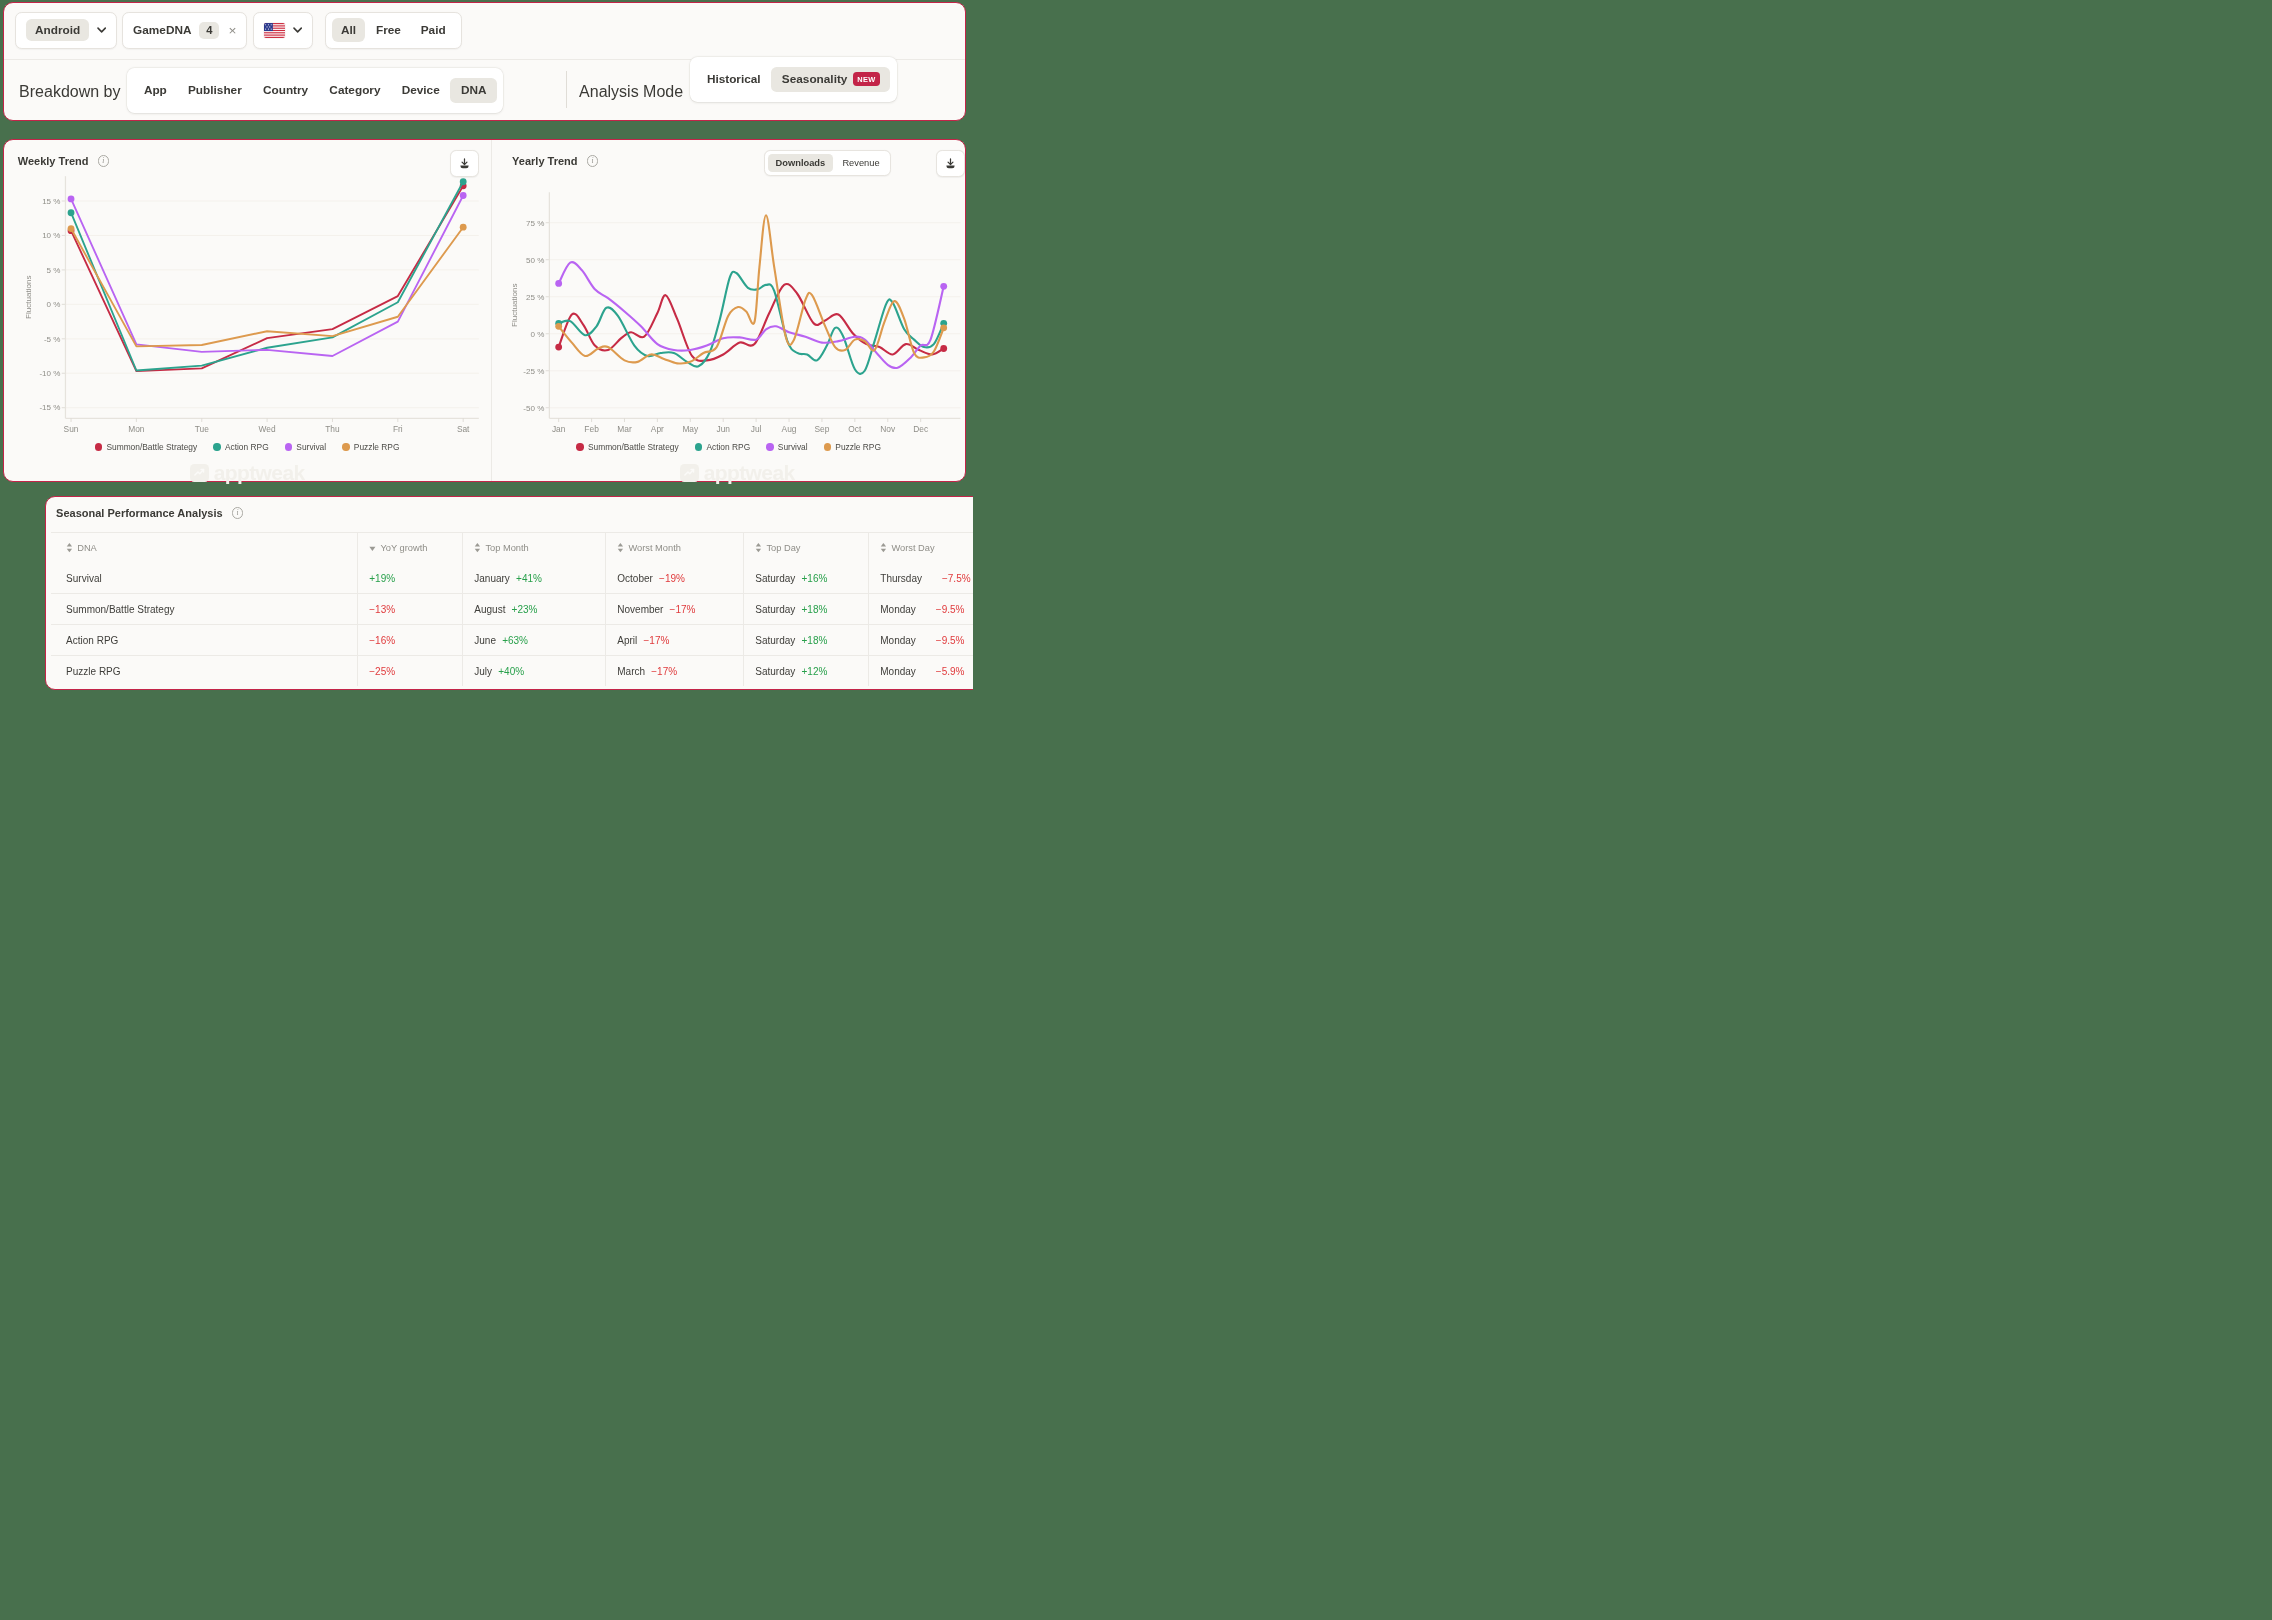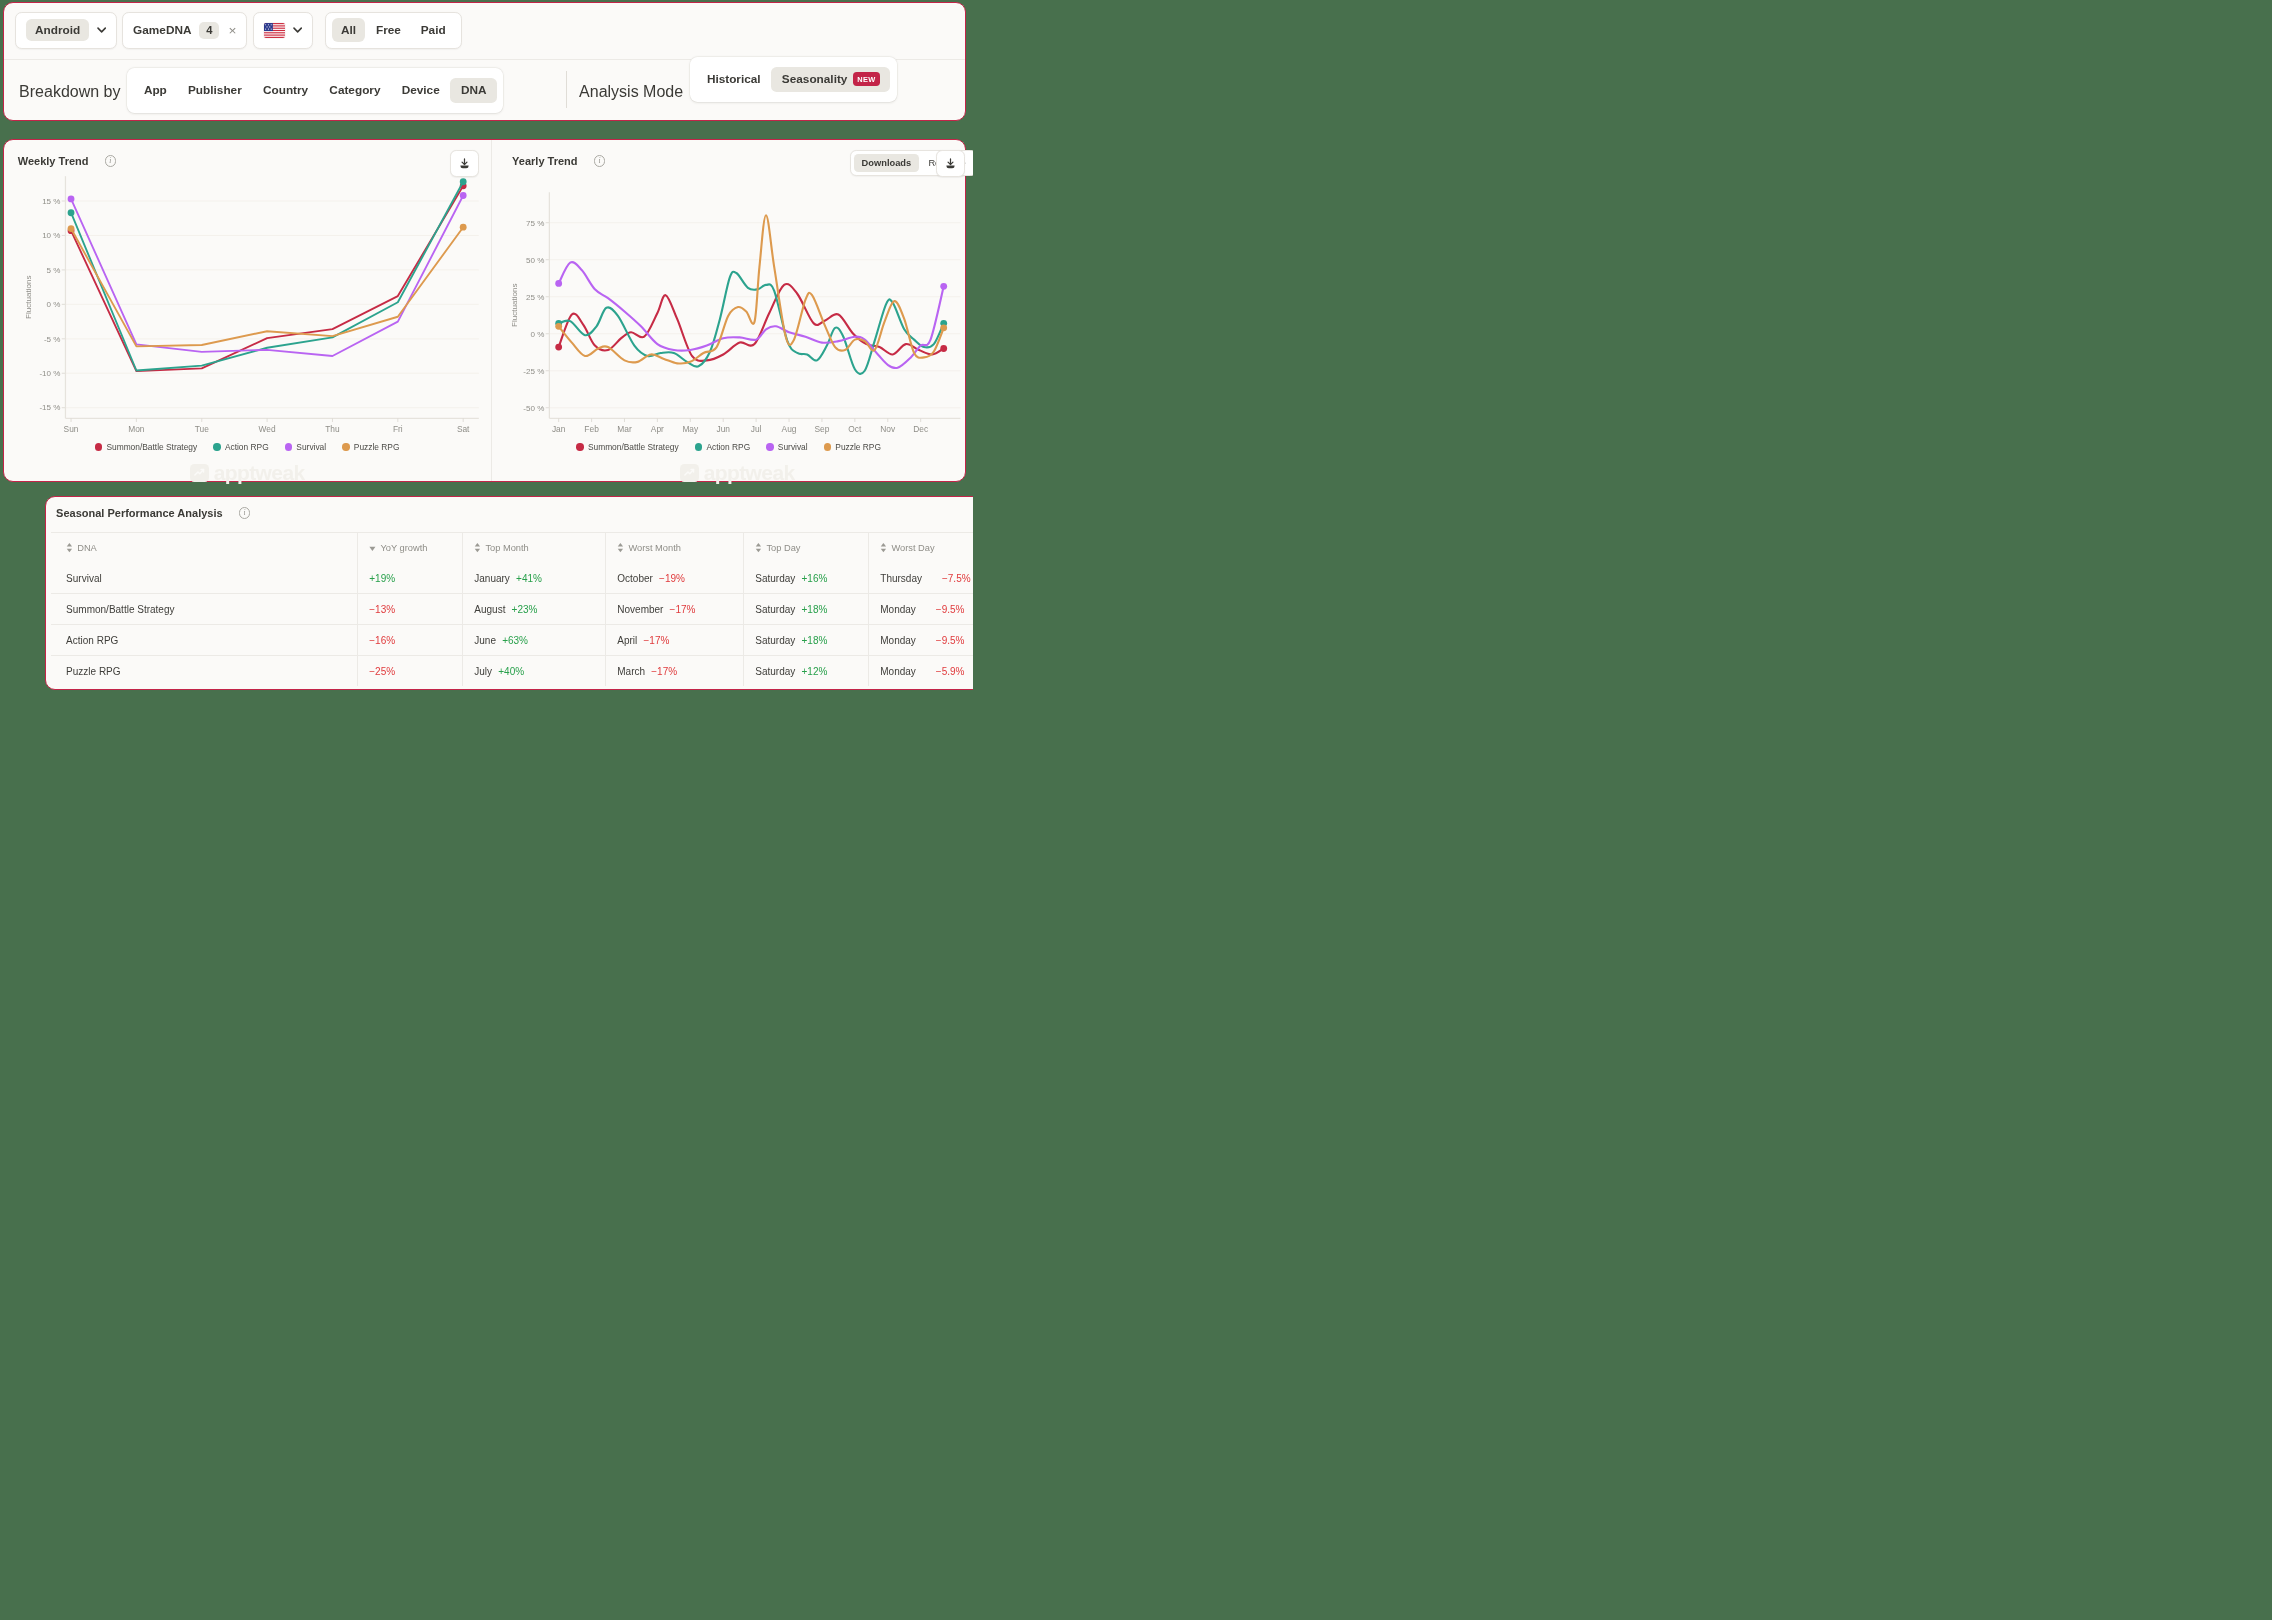--- a/index.html
+++ b/index.html
@@ -34,21 +34,21 @@
   .tabs-card{position:absolute;display:inline-flex;align-items:center;background:#fff;
              border-radius:7.4px;height:45px;padding:0 6.2px;box-shadow:0 0.6px 2.5px rgba(40,40,30,.10),0 0 0 0.6px #f0eeea;}
   .tab{font-size:11.8px;font-weight:bold;padding:5.6px 10.6px;border-radius:5.6px;white-space:nowrap;display:inline-flex;align-items:center;gap:5.6px;}
   .tab.active{background:var(--chip);}
   .new-badge{background:var(--card-border);color:#fff;font-size:7.4px;font-weight:bold;
              border-radius:3.7px;padding:2.5px 4.3px;letter-spacing:0.3px;}
   .vsep{position:absolute;width:1.2px;background:#e0ddd7;}
 
   
   .panel-divider{position:absolute;left:487px;top:0;bottom:0;width:0.9px;background:var(--divider);}
-  .chart-header{position:absolute;display:flex;align-items:center;gap:16px;}
+  .chart-header{position:absolute;display:flex;align-items:center;gap:9px;}
   .chart-title{font-size:11px;font-weight:bold;}
   .info-icon{width:11.8px;height:11.8px;border:1px solid #aaa9a3;border-radius:50%;color:#8f8e88;
              display:inline-flex;align-items:center;justify-content:center;
              font-family:"Liberation Serif",serif;font-style:italic;font-size:7.4px;box-sizing:border-box;}
   .dl-btn{position:absolute;width:28.5px;height:27px;background:#fff;border:0.9px solid #e7e4df;border-radius:6.2px;
           display:flex;align-items:center;justify-content:center;box-shadow:0 0.6px 1.2px rgba(0,0,0,.05);cursor:pointer;}
   .toggle{position:absolute;display:inline-flex;align-items:center;background:#fff;border:0.9px solid #e7e4df;
           border-radius:6.2px;padding:2.5px;gap:1.2px;box-shadow:0 0.6px 1.2px rgba(0,0,0,.04);}
   .toggle-opt{font-size:9.3px;padding:4.3px 8px;border-radius:4.3px;color:var(--text-dark);}
   .toggle-opt.active{background:var(--chip);font-weight:bold;}
@@ -292,21 +292,21 @@
         <path d="M4.5 15.5h15v.9a4.3 4.3 0 0 1-4.3 4.3H8.8a4.3 4.3 0 0 1-4.3-4.3z" fill="#3b3a36"></path>
       </svg>
     </button>
 
     <div class="chart-header" style="left:508px;top:15px;">
       <span class="chart-title">Yearly Trend</span>
       <span class="info-icon">
           <span>i</span>
         </span>
     </div>
-    <div class="toggle" style="left:846px;top:10px;" id="yearly-toggle">
+    <div class="toggle" style="left:760px;top:10px;" id="yearly-toggle">
         <span class="toggle-opt active">Downloads</span>
         <span class="toggle-opt">Revenue</span>
       </div>
     <button class="dl-btn" style="left:932px;top:10px;">
       <svg width="13" height="13" viewBox="0 0 24 24">
         <path d="M12 3.5v9.5M7.5 9.5 12 14l4.5-4.5" fill="none" stroke="#3b3a36" stroke-width="2.3" stroke-linecap="round" stroke-linejoin="round"></path>
         <path d="M4.5 15.5h15v.9a4.3 4.3 0 0 1-4.3 4.3H8.8a4.3 4.3 0 0 1-4.3-4.3z" fill="#3b3a36"></path>
       </svg>
     </button>
 

